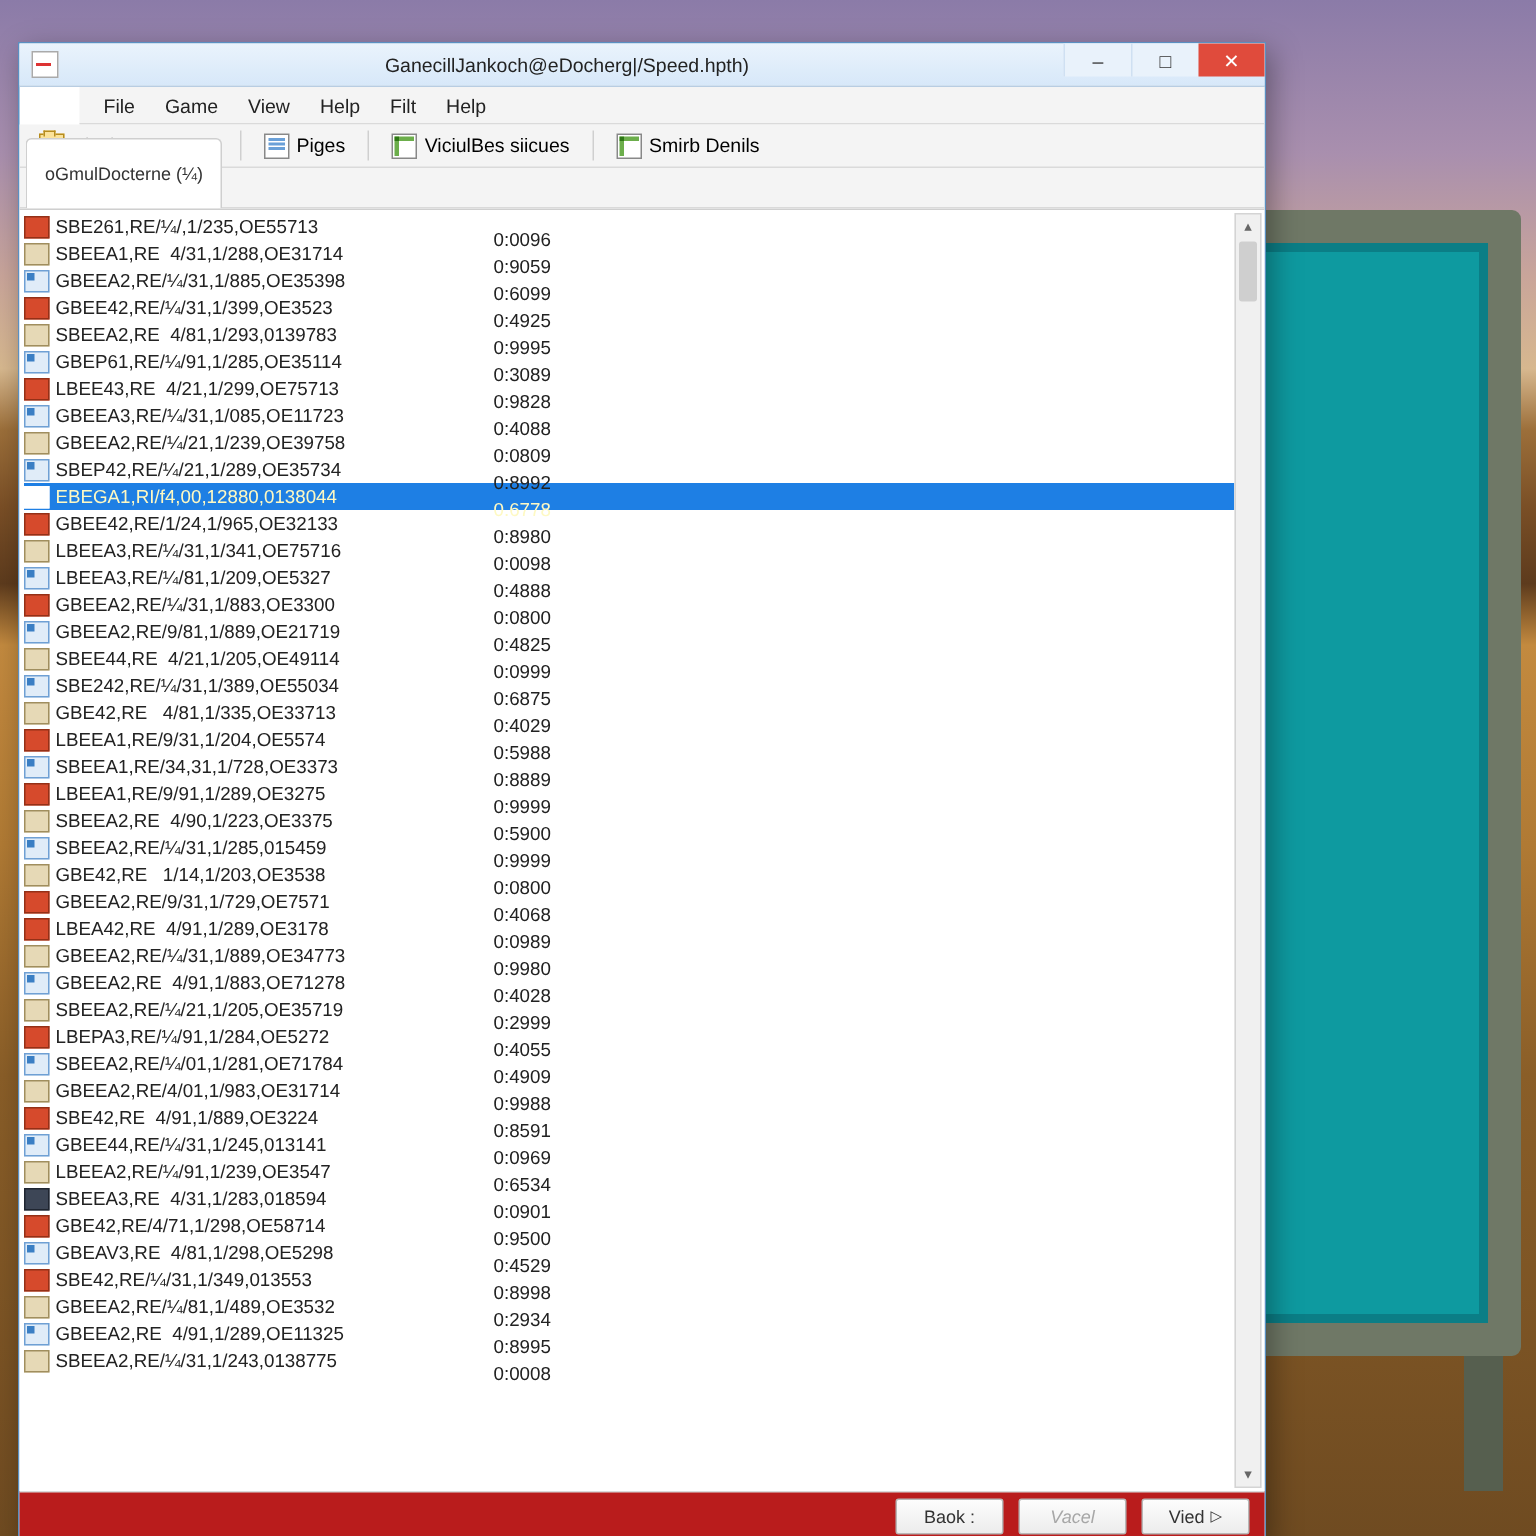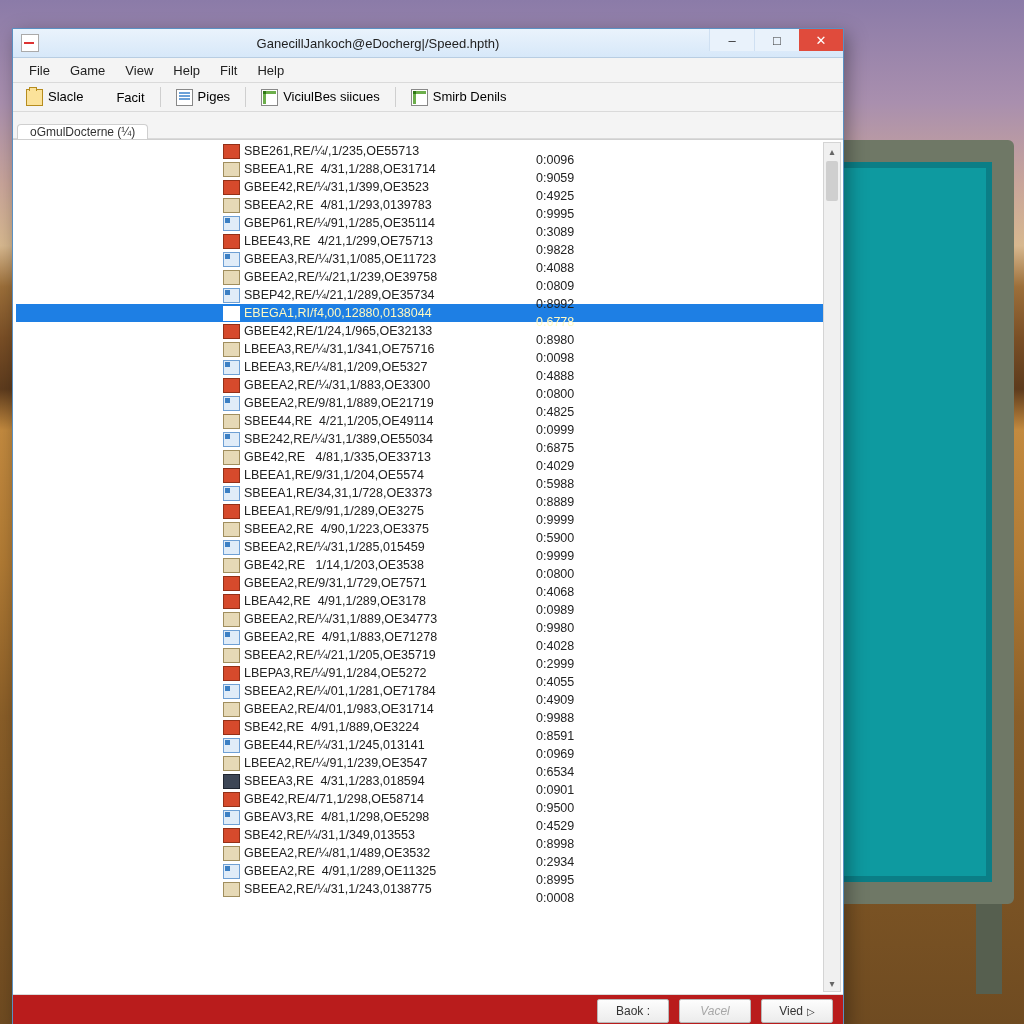--- a/index.html
+++ b/index.html
@@ -29,21 +29,21 @@
   .titlebar .app-icon:after{content:"";position:absolute;left:2px;top:7px;width:10px;height:2px;background:#d33;}
   .titlebar .title{flex:1;text-align:center;color:#222;font-size:13px;}
   .winbtns{display:flex;height:100%;}
   .winbtn{width:44px;height:22px;margin-top:0;display:flex;align-items:center;justify-content:center;
     border-left:1px solid #cfe0f2;font-size:13px;color:#333;background:#e9f2fb;}
   .winbtn.close{background:#e04b3c;color:#fff;border:none;}
   .winbtn .glyph{line-height:1;}
 
   
   .menubar{height:24px;background:#f4f4f4;border-bottom:1px solid #dadada;display:flex;align-items:center;
-    padding:0 6px;gap:0;}
+    padding:0 6px;gap:0;margin-left:40px;}
   .menubar .mi{padding:3px 10px;color:#222;}
 
   
   .toolbar{height:28px;background:#f4f4f4;border-bottom:1px solid #dadada;display:flex;align-items:center;
     padding:0 4px;gap:4px;}
   .tbtn{display:flex;align-items:flex-start;gap:5px;padding:2px 8px;border:1px solid transparent;
     border-radius:2px;}
   .tbtn .tico{width:15px;height:15px;border:1px solid #888;display:inline-block;position:relative;}
   .tico.open{background:#fbe29a;border-color:#b68c1e;}
   .tico.open:before{content:"";position:absolute;left:2px;top:-3px;width:6px;height:3px;background:#fbe29a;border:1px solid #b68c1e;border-bottom:none;}
@@ -53,27 +53,27 @@
   .tico.grid:before{content:"";position:absolute;inset:1px;background:
     linear-gradient(#6cae4b 0 50%,#fff 50% 100%),linear-gradient(90deg,#6cae4b 0 50%,#fff 50% 100%);
     background-size:100% 50%,50% 100%;background-repeat:no-repeat;background-blend-mode:multiply;}
   .tsep{width:1px;height:20px;background:#cfcfcf;margin:0 2px;}
   .t-blank{width:6px;} 
 
   
   .tabrow{height:26px;background:#f4f4f4;border-bottom:1px solid #dadada;display:flex;align-items:flex-end;
     padding:0 4px;}
   .tab{background:#fff;border:1px solid #cfcfcf;border-bottom:none;border-radius:4px 4px 0 0;
-    padding:0 12px;font-size:12px;color:#333;position:relative;top:1px;margin-top:44px;}
+    padding:16px 12px;font-size:12px;color:#333;position:relative;top:1px;margin-top:44px;}
 
   
   .listwrap{flex:1;position:relative;background:#fff;border-top:1px solid #cfcfcf;}
   .list{position:absolute;left:3px;right:20px;top:2px;bottom:2px;overflow:hidden;}
   .row{display:flex;align-items:center;height:18px;font-family:Tahoma,sans-serif;font-size:12.5px;
-    color:#222;white-space:pre;justify-content:center;}
+    color:#222;white-space:pre;}
   .row.selected{background:#1e7fe4;color:#fef9c3;}
   .row .rico{width:15px;height:13px;margin-right:4px;display:inline-block;border:1px solid #555;position:relative;}
   .rico.red{background:#d64a2c;border-color:#943017;}
   .rico.tan{background:#e6d9b6;border-color:#a08e5e;}
   .rico.blue{background:#e0ecf8;border-color:#6fa0d4;}
   .rico.blue:before{content:"";position:absolute;left:1px;top:1px;width:5px;height:5px;background:#3b7fc4;}
   .rico.sel{background:#fff;border-color:#fff;}
   .rico.dark{background:#3d4656;border-color:#1f2530;}
   .row .col1{display:inline-block;width:292px;}
   .row .col2{display:inline-block;width:80px;margin-top:17px;}
@@ -198,20 +198,21 @@
     </div>
 
   <div class="tabrow">
     <div class="tab">oGmulDocterne (¼)</div>
   </div>
 
   <div class="listwrap">
     <div class="list" id="list">
         <div class="row"><span class="rico red"></span><span class="col1">SBE261,RE/¼/,1/235,OE55713</span><span class="col2">0:0096</span></div>
         <div class="row"><span class="rico tan"></span><span class="col1">SBEEA1,RE  4/31,1/288,OE31714</span><span class="col2">0:9059</span></div>
+        <div class="row"><span class="rico blue"></span><span class="col1">GBEEA2,RE/¼/31,1/885,OE35398</span><span class="col2">0:6099</span></div>
         <div class="row"><span class="rico red"></span><span class="col1">GBEE42,RE/¼/31,1/399,OE3523</span><span class="col2">0:4925</span></div>
         <div class="row"><span class="rico tan"></span><span class="col1">SBEEA2,RE  4/81,1/293,0139783</span><span class="col2">0:9995</span></div>
         <div class="row"><span class="rico blue"></span><span class="col1">GBEP61,RE/¼/91,1/285,OE35114</span><span class="col2">0:3089</span></div>
         <div class="row"><span class="rico red"></span><span class="col1">LBEE43,RE  4/21,1/299,OE75713</span><span class="col2">0:9828</span></div>
         <div class="row"><span class="rico blue"></span><span class="col1">GBEEA3,RE/¼/31,1/085,OE11723</span><span class="col2">0:4088</span></div>
         <div class="row"><span class="rico tan"></span><span class="col1">GBEEA2,RE/¼/21,1/239,OE39758</span><span class="col2">0:0809</span></div>
         <div class="row"><span class="rico blue"></span><span class="col1">SBEP42,RE/¼/21,1/289,OE35734</span><span class="col2">0:8992</span></div>
         <div class="row selected"><span class="rico sel"></span><span class="col1">EBEGA1,RI/f4,00,12880,0138044</span><span class="col2">0.6778</span></div>
         <div class="row"><span class="rico red"></span><span class="col1">GBEE42,RE/1/24,1/965,OE32133</span><span class="col2">0:8980</span></div>
         <div class="row"><span class="rico tan"></span><span class="col1">LBEEA3,RE/¼/31,1/341,OE75716</span><span class="col2">0:0098</span></div>

